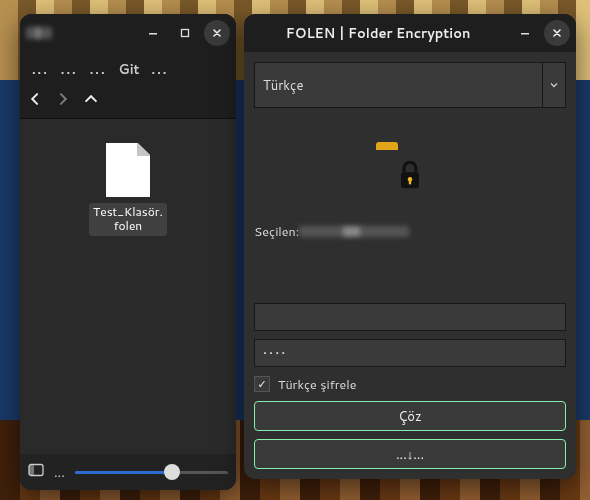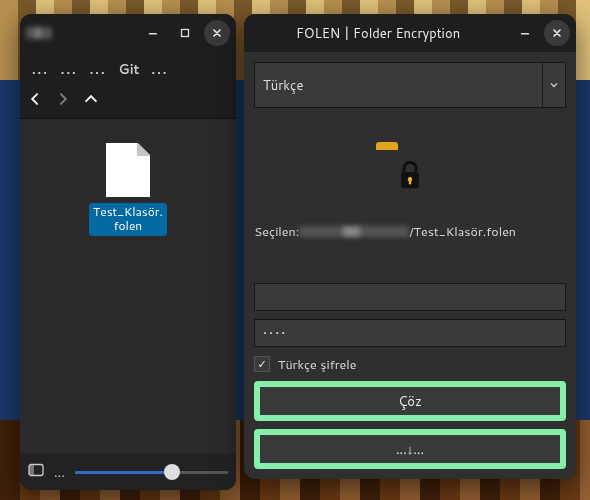--- a/index.html
+++ b/index.html
@@ -5,56 +5,56 @@
 html,body{margin:0;padding:0;height:500px;width:590px;overflow:hidden;font-family:"Cantarell","Segoe UI",sans-serif;font-size:13px;color:#e6e6e6;background:#111;}
 body{
   background:
     repeating-linear-gradient(90deg,#b89050 0 18px,#7a5a2a 18px 36px,#e2c27a 36px 54px) top/100% 80px no-repeat,
     linear-gradient(#1a3a6a,#1a3a6a) 0 80px/100% 340px no-repeat,
     repeating-linear-gradient(90deg,#40200a 0 20px,#6a3a14 20px 40px,#946032 40px 60px) 0 420px/100% 80px no-repeat;
 }
 .window{position:absolute;background:#2f2f2f;border-radius:12px;box-shadow:0 8px 28px rgba(0,0,0,0.55),0 0 0 1px #1a1a1a inset;overflow:hidden;}
 .titlebar{height:38px;background:#1e1e1e;display:flex;align-items:center;padding:0 6px;}
 .title-spacer{flex:1;}
-.title-text{flex:1;text-align:center;font-weight:400;color:#eee;white-space:nowrap;overflow:hidden;}
+.title-text{flex:1;text-align:center;font-weight:700;color:#eee;white-space:nowrap;overflow:hidden;}
 .ctrl-btn{width:26px;height:26px;border-radius:50%;display:flex;align-items:center;justify-content:center;margin-left:6px;color:#ddd;}
 .ctrl-btn.close{background:#3a3a3a;}
 .ctrl-btn svg{display:block;}
 .redact{display:inline-block;height:12px;border-radius:2px;background:linear-gradient(90deg,#555 0 40%,#888 40% 55%,#555 55% 100%);filter:blur(2.5px);}
 
 #fm{left:20px;top:14px;width:216px;height:476px;display:flex;flex-direction:column;}
 #fm .breadcrumb{display:flex;align-items:center;height:30px;padding:2px 6px 0;background:#1e1e1e;}
 #fm .breadcrumb .crumb{padding:0 6px;color:#ccc;font-weight:600;letter-spacing:2px;}
 #fm .navrow{display:flex;align-items:center;gap:14px;height:34px;padding:0 8px;background:#1e1e1e;border-bottom:1px solid #111;}
 #fm .navrow .ico{color:#eee;}
 #fm .files{flex:1;background:#2a2a2a;padding:24px 0 0 0;display:flex;justify-content:center;align-items:flex-start;}
 #fm .file-item{width:90px;text-align:center;}
 #fm .file-item .file-ico{margin:0 auto 6px;width:44px;height:54px;background:#fff;clip-path:polygon(0 0,72% 0,100% 22%,100% 100%,0 100%);position:relative;}
 #fm .file-item .file-ico:after{content:"";position:absolute;right:0;top:0;width:13px;height:13px;background:#c5c5c5;}
-#fm .file-item .lbl{display:inline-block;background:#0369a1;color:#fff;padding:2px 4px;border-radius:3px;font-size:12px;line-height:1.2;}
+#fm .file-item .lbl{display:inline-block;background:#404040;color:#fff;padding:2px 4px;border-radius:3px;font-size:12px;line-height:1.2;}
 #fm .bottombar{height:36px;background:#222;display:flex;align-items:center;padding:0 8px;gap:10px;}
 #fm .slider{flex:1;height:20px;position:relative;}
 #fm .slider .track{position:absolute;left:0;right:0;top:9px;height:3px;border-radius:2px;background:#555;}
 #fm .slider .fill{position:absolute;left:0;top:9px;height:3px;border-radius:2px;background:#2d6bd1;width:62%;}
 #fm .slider .thumb{position:absolute;top:2px;left:58%;width:16px;height:16px;border-radius:50%;background:#ddd;}
 
 #folen{left:244px;top:14px;width:332px;height:465px;display:flex;flex-direction:column;}
 #folen .body{flex:1;padding:10px 10px;display:flex;flex-direction:column;background:#2f2f2f;}
 .combo{height:28px;border:1px solid #171717;background:#3a3a3a;display:flex;align-items:center;padding:8px 8px;position:relative;color:#ddd;}
 .combo .arrow{position:absolute;right:0;top:0;bottom:0;width:22px;border-left:1px solid #171717;display:flex;align-items:center;justify-content:center;}
 .logo-area{flex:0 0 auto;display:flex;flex-direction:column;align-items:center;padding:34px 0 20px;}
 .folder-ico{width:76px;height:58px;position:relative;}
 .folder-ico .tab{position:absolute;left:4px;top:0;width:22px;height:12px;background:#e0a518;border-radius:3px 3px 0 0;}
 .folder-ico .body{position:absolute;left:0;top:8px;right:0;bottom:0;background:#f2b624;border-radius:4px;}
 .folder-ico .lock{position:absolute;left:50%;top:58%;transform:translate(-50%,-52%);}
 .sel-row{font-size:12.5px;color:#ddd;display:flex;align-items:center;gap:0;padding:2px 0 18px;}
 .input{height:26px;border:1px solid #171717;background:#3a3a3a;margin-bottom:8px;display:flex;align-items:center;padding:0 8px;color:#ddd;letter-spacing:2px;}
 .chk-row{display:flex;align-items:center;gap:8px;font-size:12.5px;color:#ddd;margin:0 0 8px;}
 .chk{width:14px;height:14px;border:1px solid #555;background:#3a3a3a;display:flex;align-items:center;justify-content:center;color:#eee;font-size:11px;line-height:1;}
-.btn{height:28px;border:6px solid #86efac;background:#3a3a3a;border-radius:4px;display:flex;align-items:center;justify-content:center;color:#eee;margin-bottom:8px;}
+.btn{height:28px;border:1px solid #86efac;background:#3a3a3a;border-radius:4px;display:flex;align-items:center;justify-content:center;color:#eee;margin-bottom:8px;}
 </style>
 </head>
 <body>
 
 <div id="fm" class="window">
   <div class="titlebar">
     <div style="width:26px;height:26px;display:flex;align-items:center;justify-content:center">
       <span class="redact" style="width:40px"></span>
     </div>
     <div class="title-spacer"></div>
@@ -154,21 +154,20 @@
           <rect x="6" y="14" width="18" height="16" rx="3" fill="#111"></rect>
           <circle cx="15" cy="21" r="2.2" fill="#f2b624"></circle>
           <rect x="13.8" y="21" width="2.4" height="5" fill="#f2b624"></rect>
         </svg>
       </div>
     </div>
 
     <div class="sel-row">
       <span>Seçilen:</span>
       <span class="redact" style="width:110px;height:11px"></span>
-      <span>/Test_Klasör.folen</span>
     </div>
     <div style="flex:1"></div>
 
     <div class="input"></div>
     <div class="input">
       <span>••••</span>
     </div>
     <label class="chk-row">
       <span class="chk">✓</span>
       <span>Türkçe şifrele</span>

